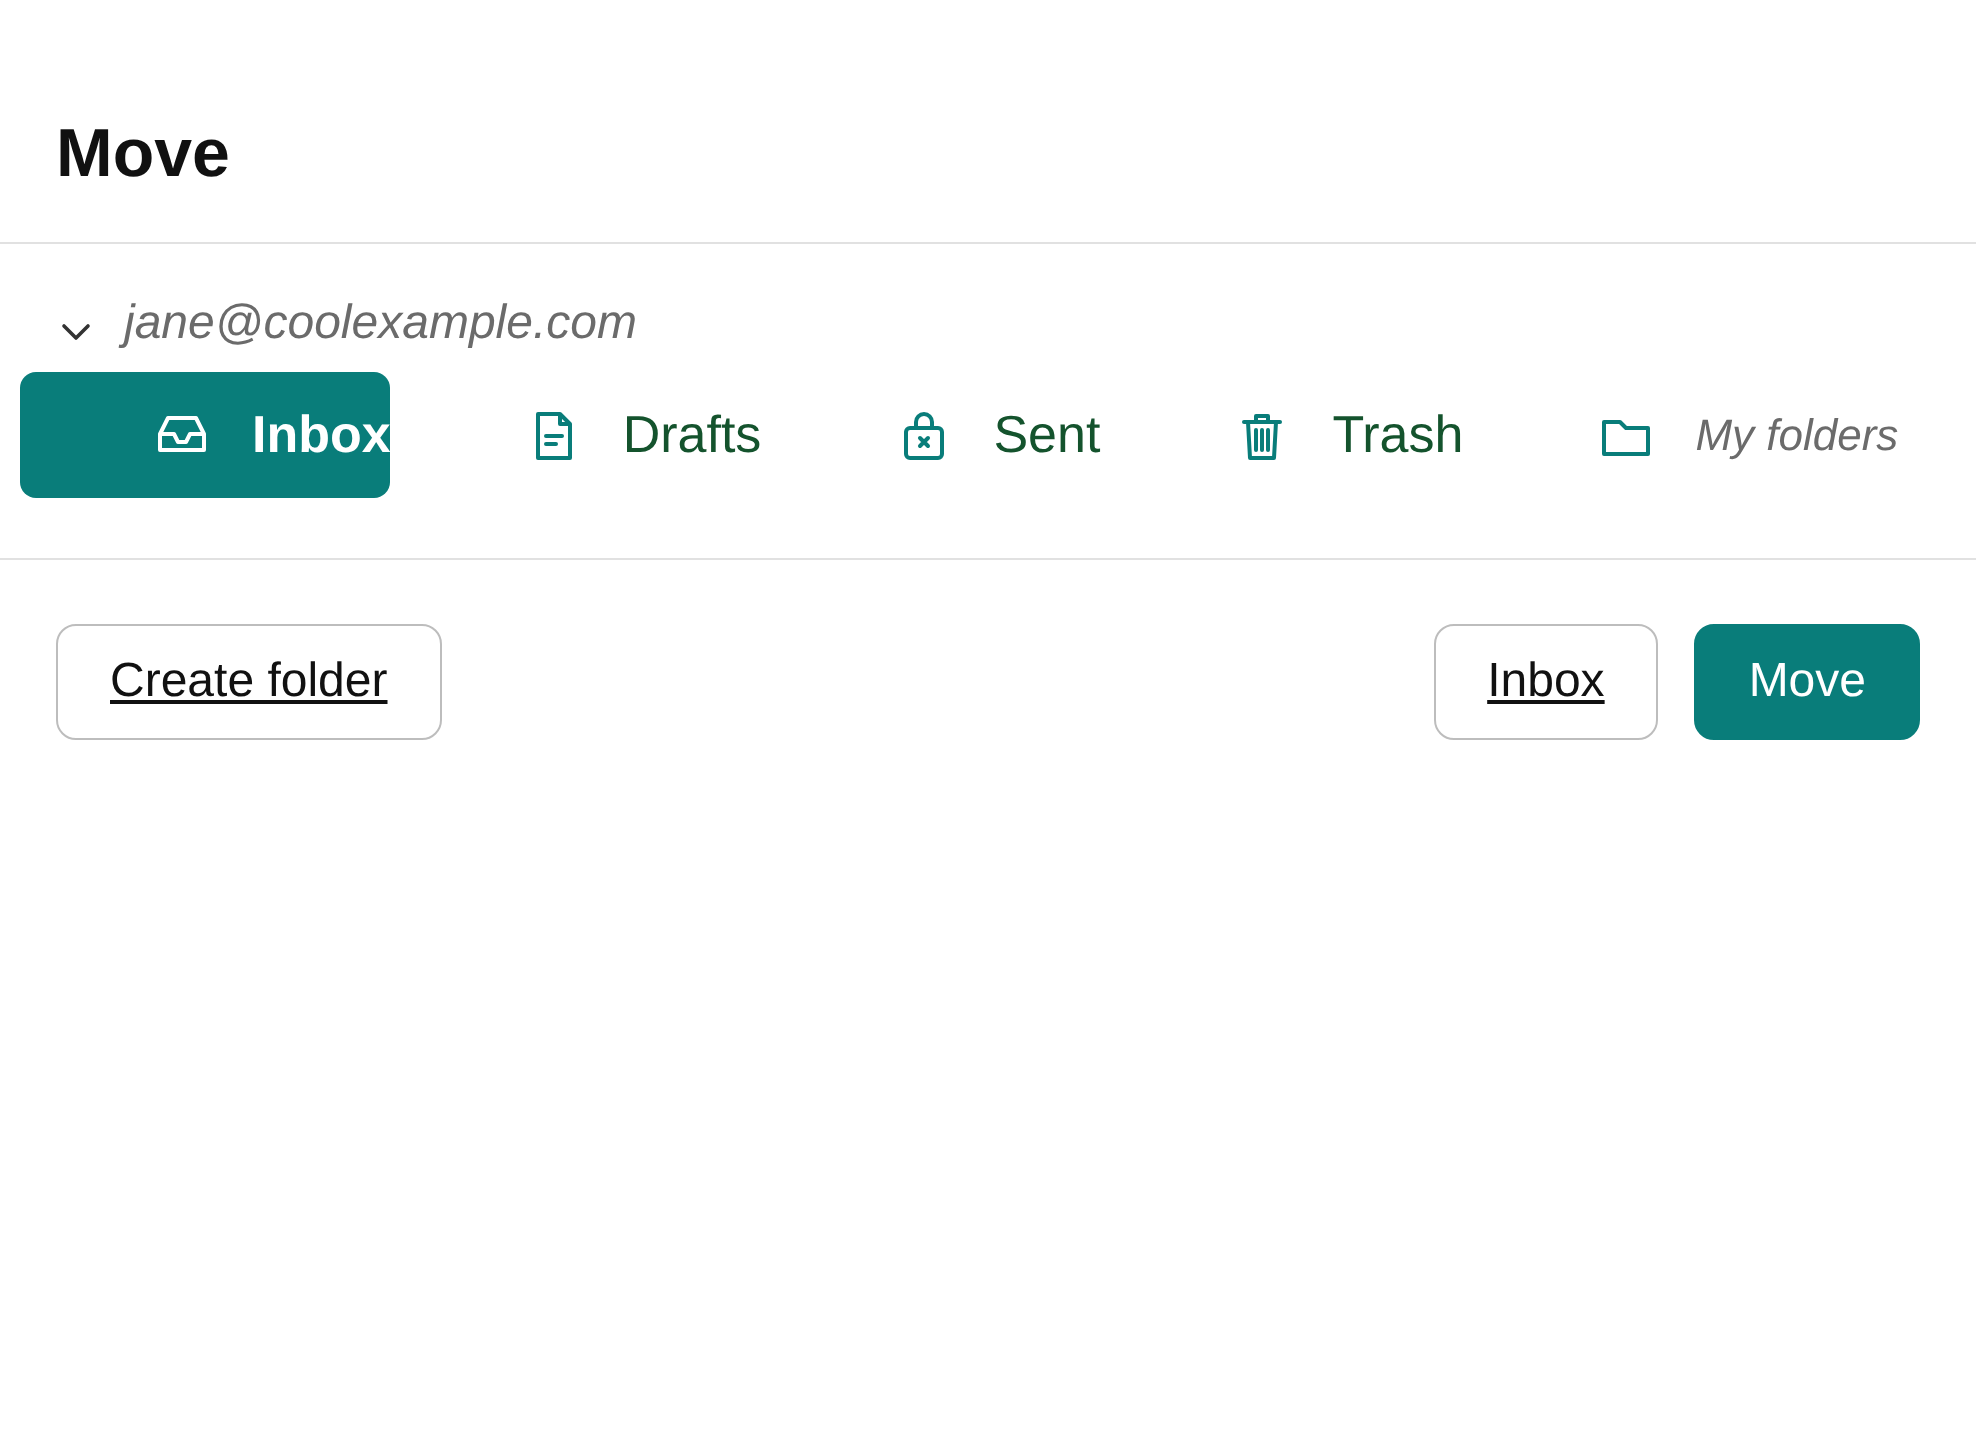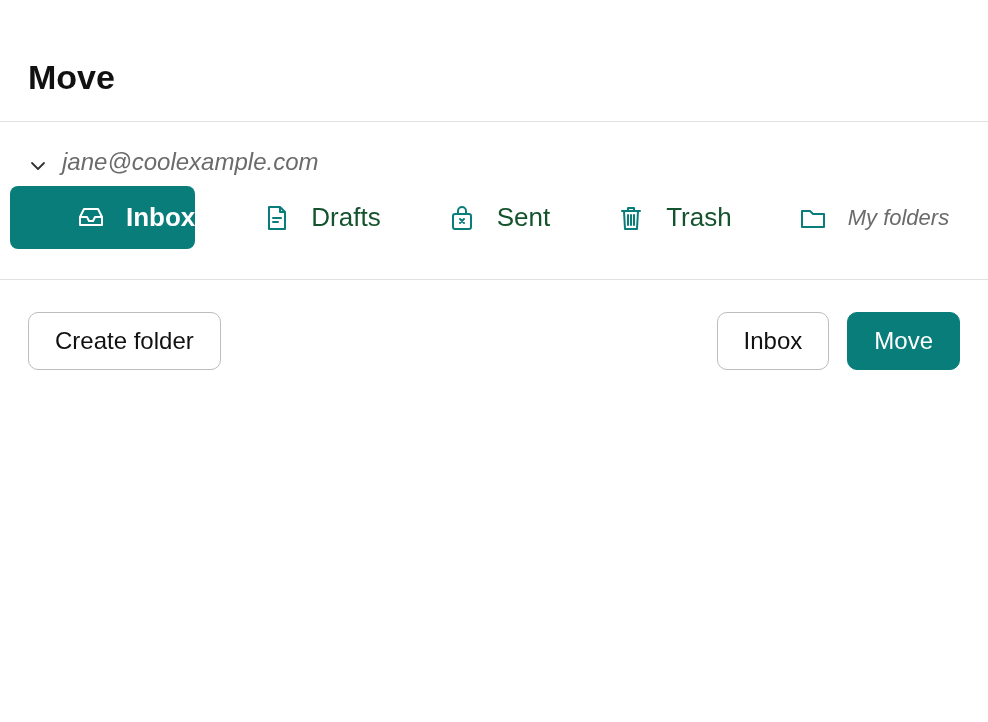--- a/index.html
+++ b/index.html
@@ -108,20 +108,21 @@
     padding: 14px 26px;
     border-radius: 10px;
     cursor: pointer;
     border: 1px solid transparent;
     background: #fff;
     color: #111;
     font-family: inherit;
   }
   .btn.outline {
     border: 1.5px solid #bdbdbd;
+    text-decoration: underline;
   }
   .btn.primary {
     background: #097d7a;
     color: #fff;
     border: 1.5px solid #097d7a;
   }
 </style>
 </head>
 <body>
 

